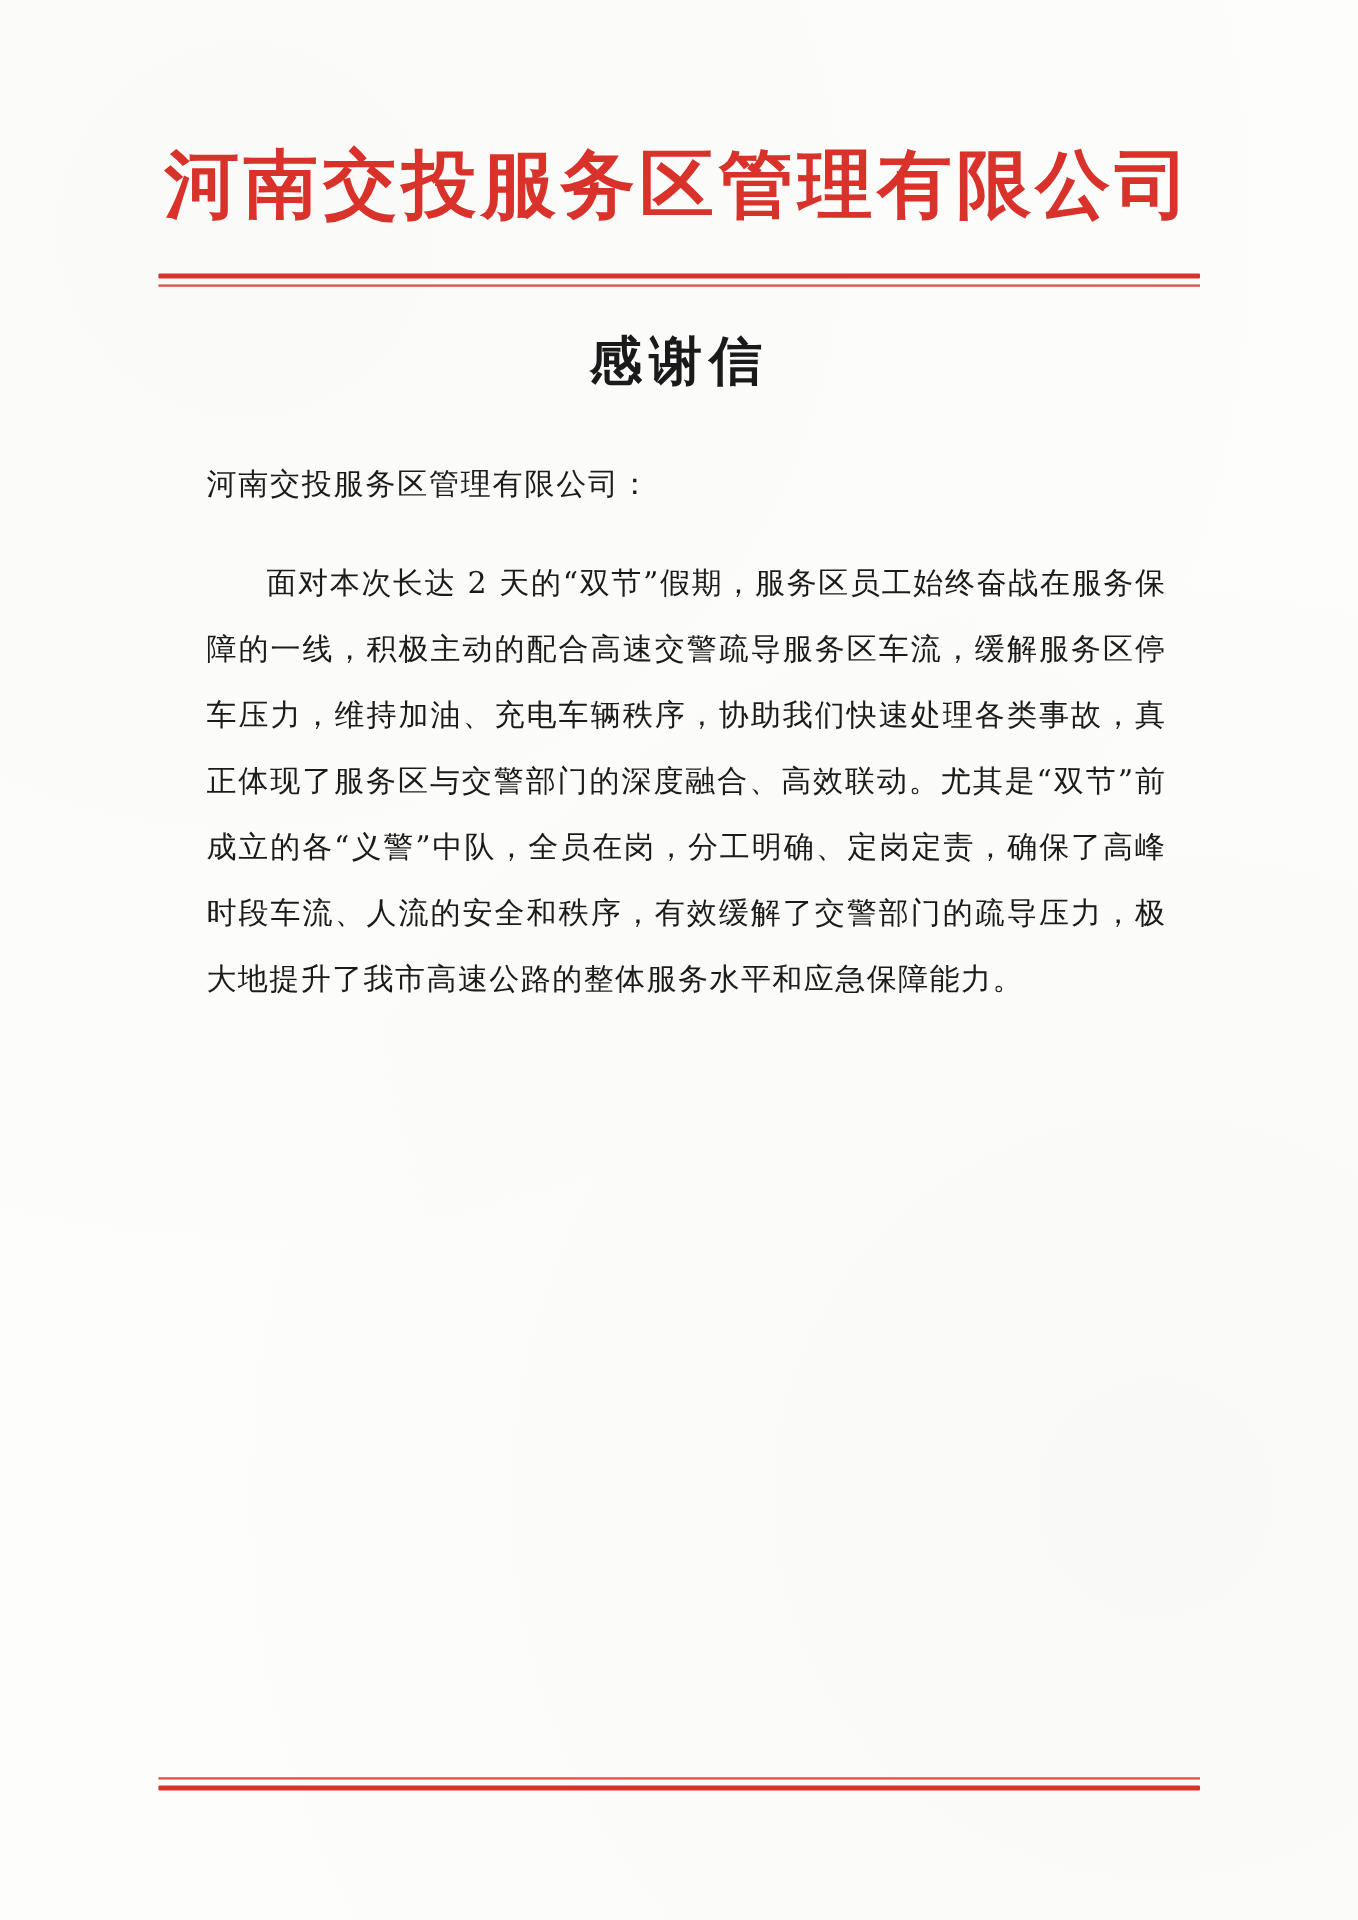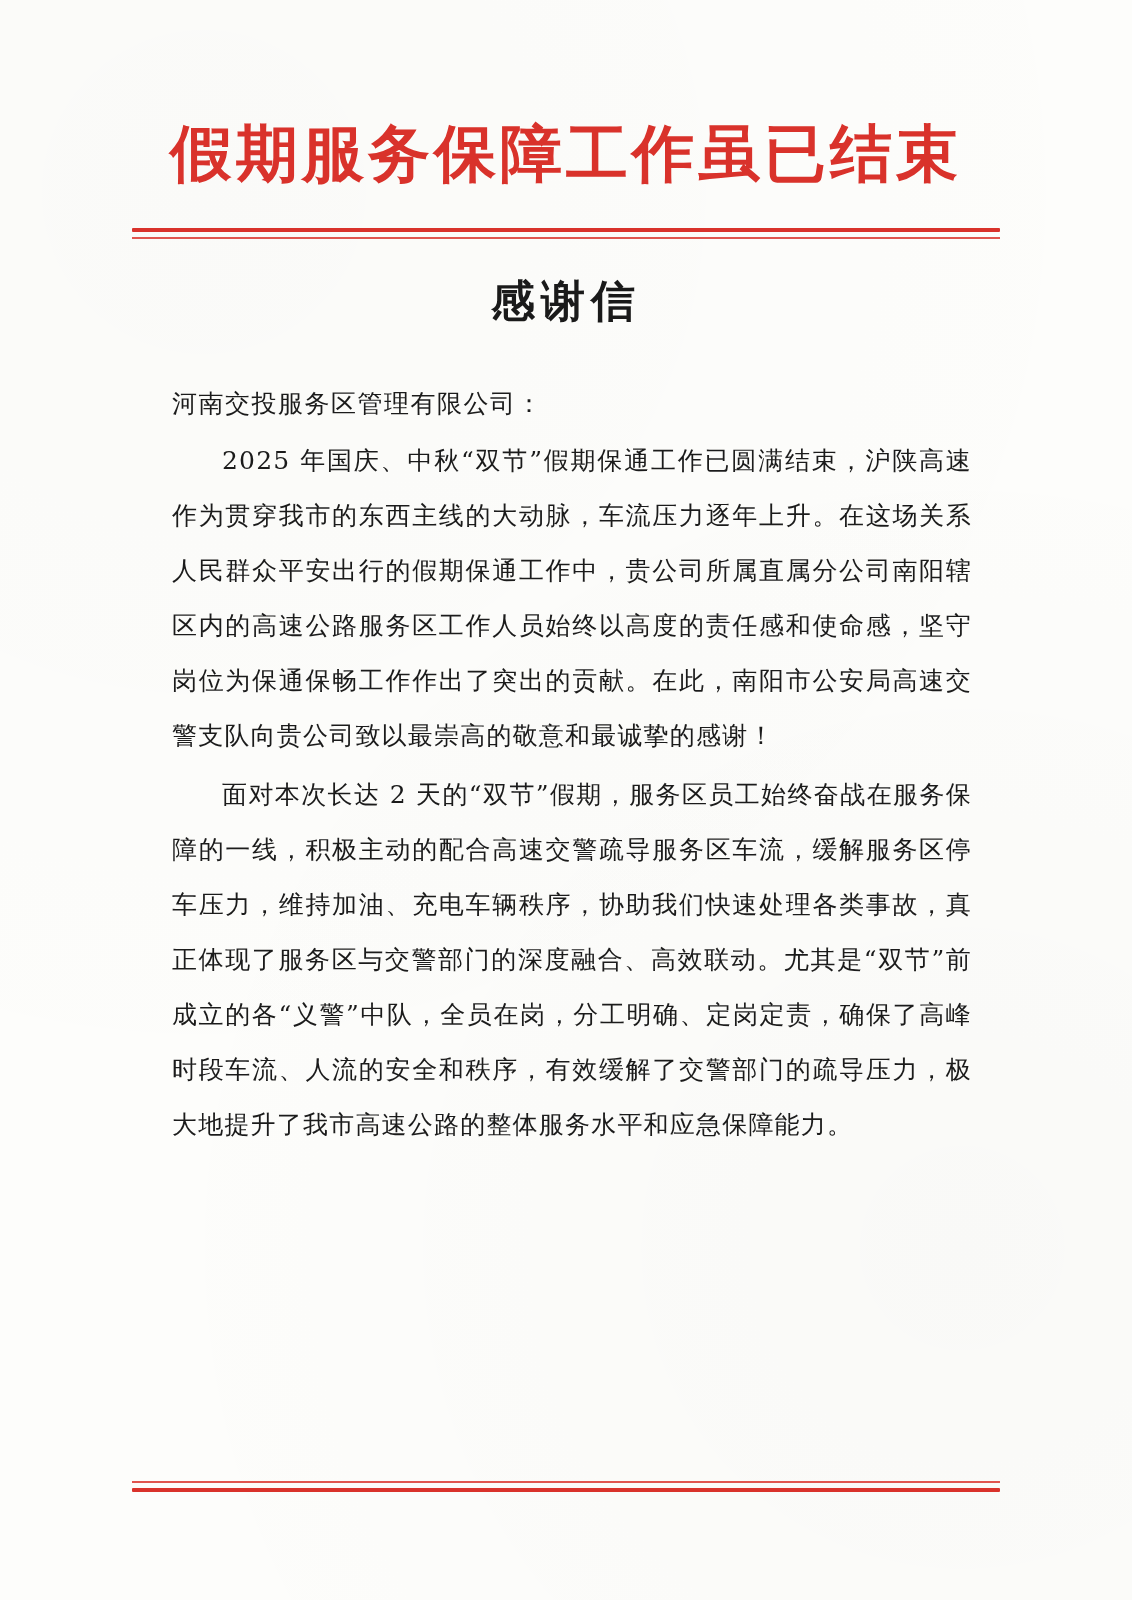--- a/index.html
+++ b/index.html
@@ -83,21 +83,21 @@
     left: 172px;
     right: 160px;
     top: 385px;
   }
 
   .salutation {
     font-size: 25px;
     color: #1b1b1b;
     letter-spacing: 1.5px;
     line-height: 1.5;
-    margin-bottom: 10px;
+    margin-bottom: 35px;
   }
 
   .para {
     font-size: 25px;
     color: #1b1b1b;
     letter-spacing: 1.2px;
     line-height: 55px;
     text-align: justify;
     text-indent: 2em;
     margin: 0 0 4px 0;
@@ -121,34 +121,33 @@
     border-radius: 1px;
   }
 </style>
 </head>
 <body>
 
 <div class="page">
   <div class="paper-tint"></div>
 
   <div class="letterhead">
-    <div class="letterhead-title">假期服务保障工作虽已结束</div>
+    <div class="letterhead-title">河南交投服务区管理有限公司</div>
   </div>
 
   <div class="rule-wrap">
     <div class="rule-thick"></div>
     <div class="rule-thin"></div>
   </div>
 
   <div class="doc-title">感谢信</div>
 
   <div class="body-area">
     <div class="salutation">河南交投服务区管理有限公司：</div>
 
-    <p class="para">2025 年国庆、中秋“双节”假期保通工作已圆满结束，沪陕高速作为贯穿我市的东西主线的大动脉，车流压力逐年上升。在这场关系人民群众平安出行的假期保通工作中，贵公司所属直属分公司南阳辖区内的高速公路服务区工作人员始终以高度的责任感和使命感，坚守岗位为保通保畅工作作出了突出的贡献。在此，南阳市公安局高速交警支队向贵公司致以最崇高的敬意和最诚挚的感谢！</p>
 
     <p class="para">面对本次长达 2 天的“双节”假期，服务区员工始终奋战在服务保障的一线，积极主动的配合高速交警疏导服务区车流，缓解服务区停车压力，维持加油、充电车辆秩序，协助我们快速处理各类事故，真正体现了服务区与交警部门的深度融合、高效联动。尤其是“双节”前成立的各“义警”中队，全员在岗，分工明确、定岗定责，确保了高峰时段车流、人流的安全和秩序，有效缓解了交警部门的疏导压力，极大地提升了我市高速公路的整体服务水平和应急保障能力。</p>
 
   </div>
 
   <div class="footer-rule-wrap">
     <div class="footer-rule-thin"></div>
     <div class="footer-rule-thick"></div>
   </div>
 </div>

